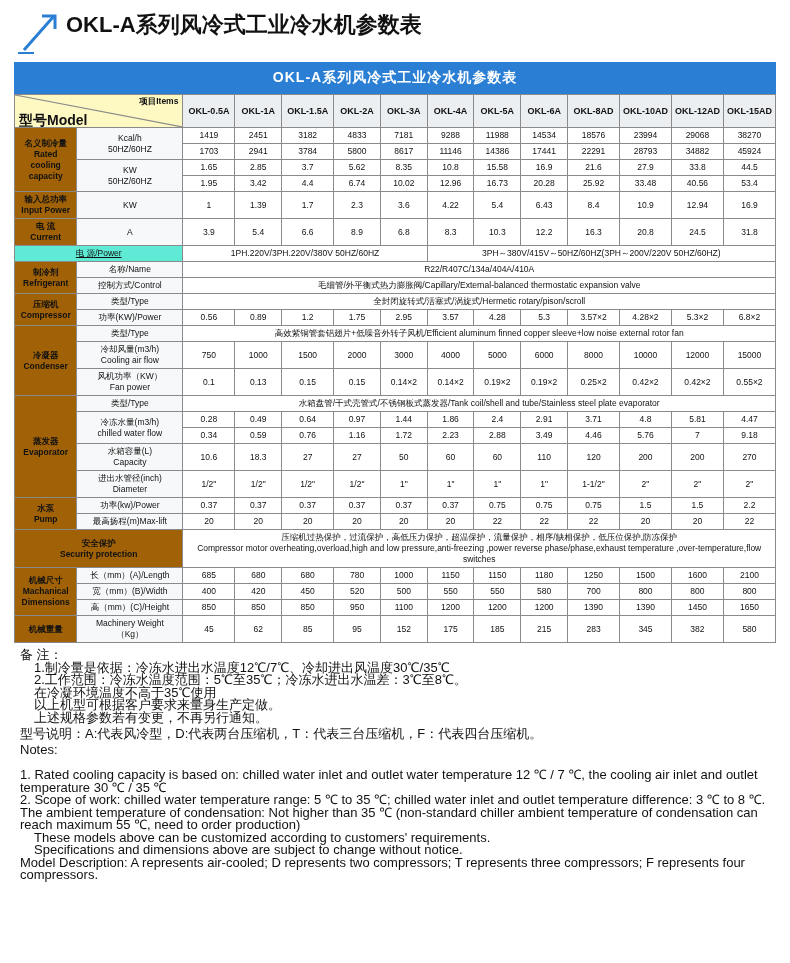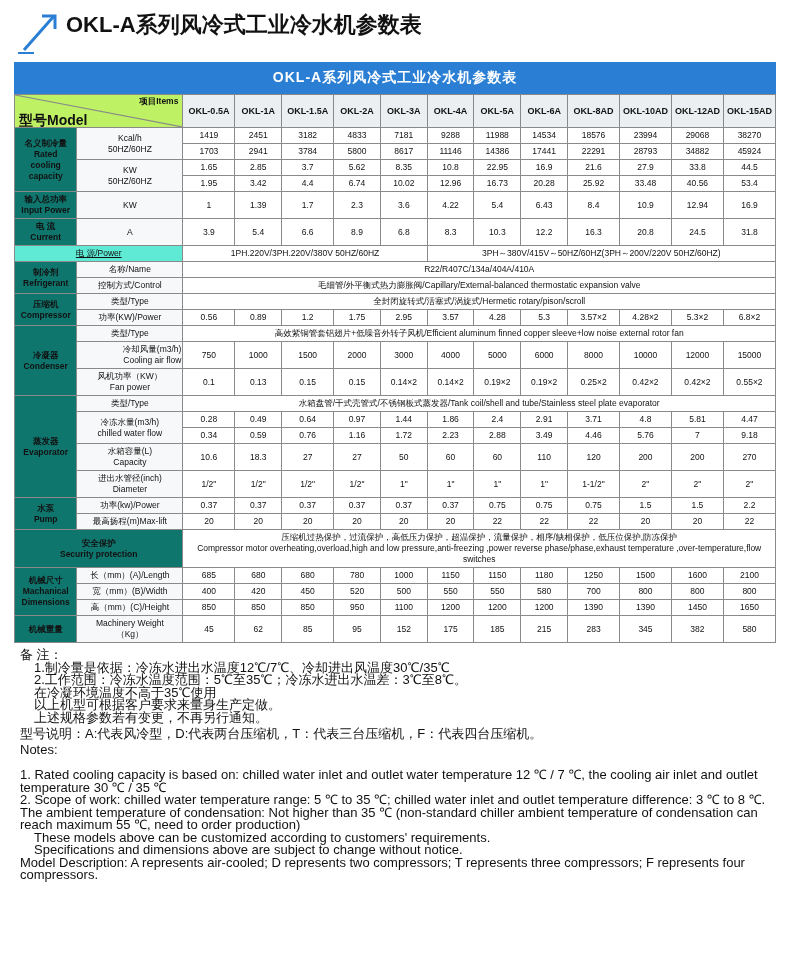--- a/index.html
+++ b/index.html
@@ -46,25 +46,25 @@
   }
   table.spec td{
     border:1px solid #8a8a8a;
     text-align:center;
     vertical-align:middle;
     padding:2px 1px;
     line-height:11px;
     color:#111;
   }
   .lbl{background:#5eead4;text-decoration:underline;}
-  .lbl-b{background:#0f766e; font-weight:bold;}
+  .lbl-b{background:#a16207; font-weight:bold;}
   .sub{background:#f7f8f9;}
   .modelhdr{background:#eceff1; font-weight:bold; font-size:9px;margin-left:12px;}
   .diag{
-    background:#bef264;
+    background:#fef9c3;
     position:relative;
     height:28px;
     padding:0;
     margin-top:48px;
   }
   .diag .t{position:absolute; right:4px; top:1px; font-size:8.5px; font-weight:bold;}
   .diag .b{position:absolute; left:4px; bottom:1px; font-size:14px; font-weight:bold;}
   .diag .line{position:absolute; left:0; top:0; width:100%; height:100%;}
   .secu{text-align:left; padding:3px 6px; line-height:12px;}
 
@@ -173,21 +173,21 @@
     </tr>
     <tr>
       <td class="sub" colspan="2" rowspan="2" style="white-space:pre-line;">KW
 50HZ/60HZ</td>
       <td>1.65</td>
       <td>2.85</td>
       <td>3.7</td>
       <td>5.62</td>
       <td>8.35</td>
       <td>10.8</td>
-      <td>22.95</td>
+      <td>15.58</td>
       <td>16.9</td>
       <td>21.6</td>
       <td>27.9</td>
       <td>33.8</td>
       <td>44.5</td>
     </tr>
     <tr>
       <td>1.95</td>
       <td>3.42</td>
       <td>4.4</td>
@@ -277,21 +277,21 @@
       <td>6.8×2</td>
     </tr>
 
     <tr>
       <td class="lbl-b" rowspan="3" style="white-space:pre-line;">冷凝器
 Condenser</td>
       <td class="sub" colspan="2">类型/Type</td>
       <td colspan="12">高效紫铜管套铝翅片+低噪音外转子风机/Efficient aluminum finned copper sleeve+low noise external rotor fan</td>
     </tr>
     <tr>
-      <td class="sub" colspan="2" style="white-space:pre-line;text-align:right;">冷却风量(m3/h)
+      <td class="sub" colspan="2" style="white-space:pre-line;">冷却风量(m3/h)
 Cooling air flow</td>
       <td>750</td>
       <td>1000</td>
       <td>1500</td>
       <td>2000</td>
       <td>3000</td>
       <td>4000</td>
       <td>5000</td>
       <td>6000</td>
       <td>8000</td>

